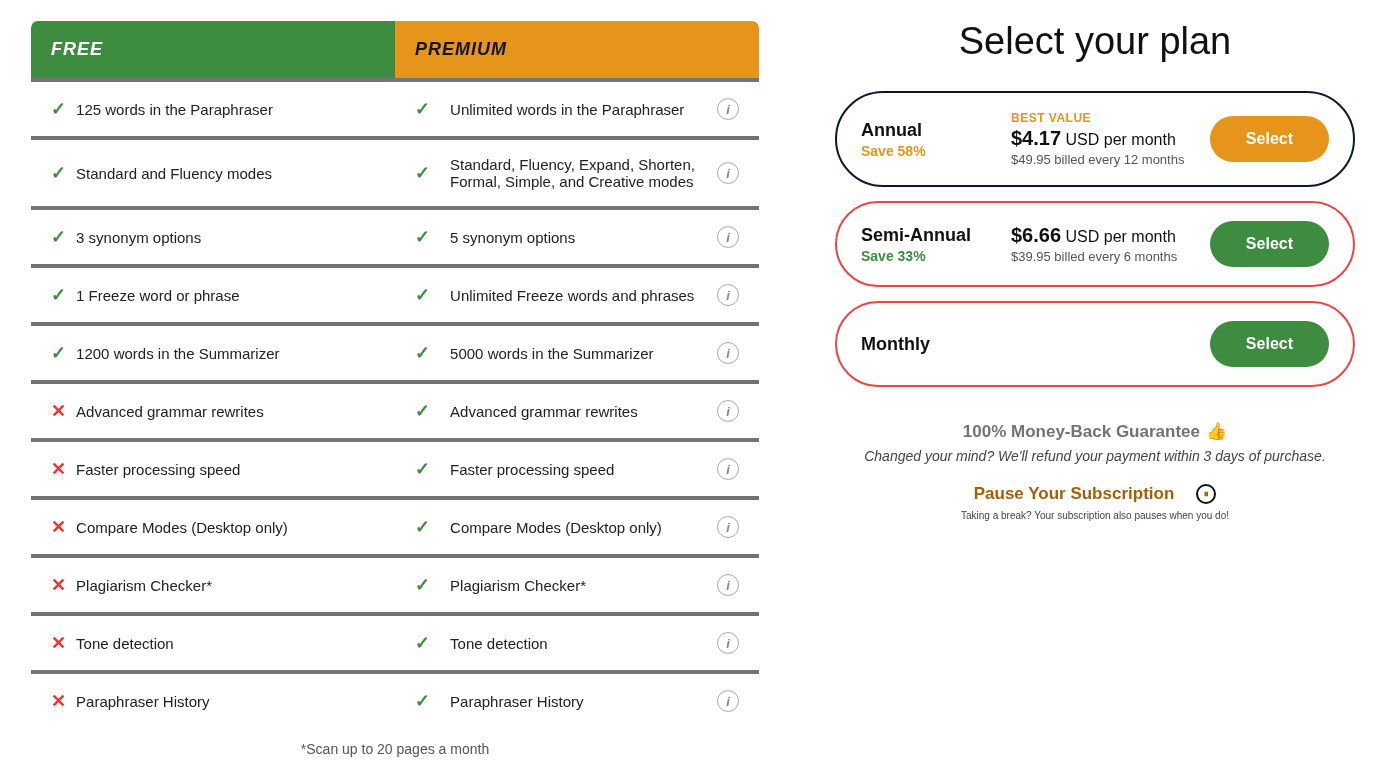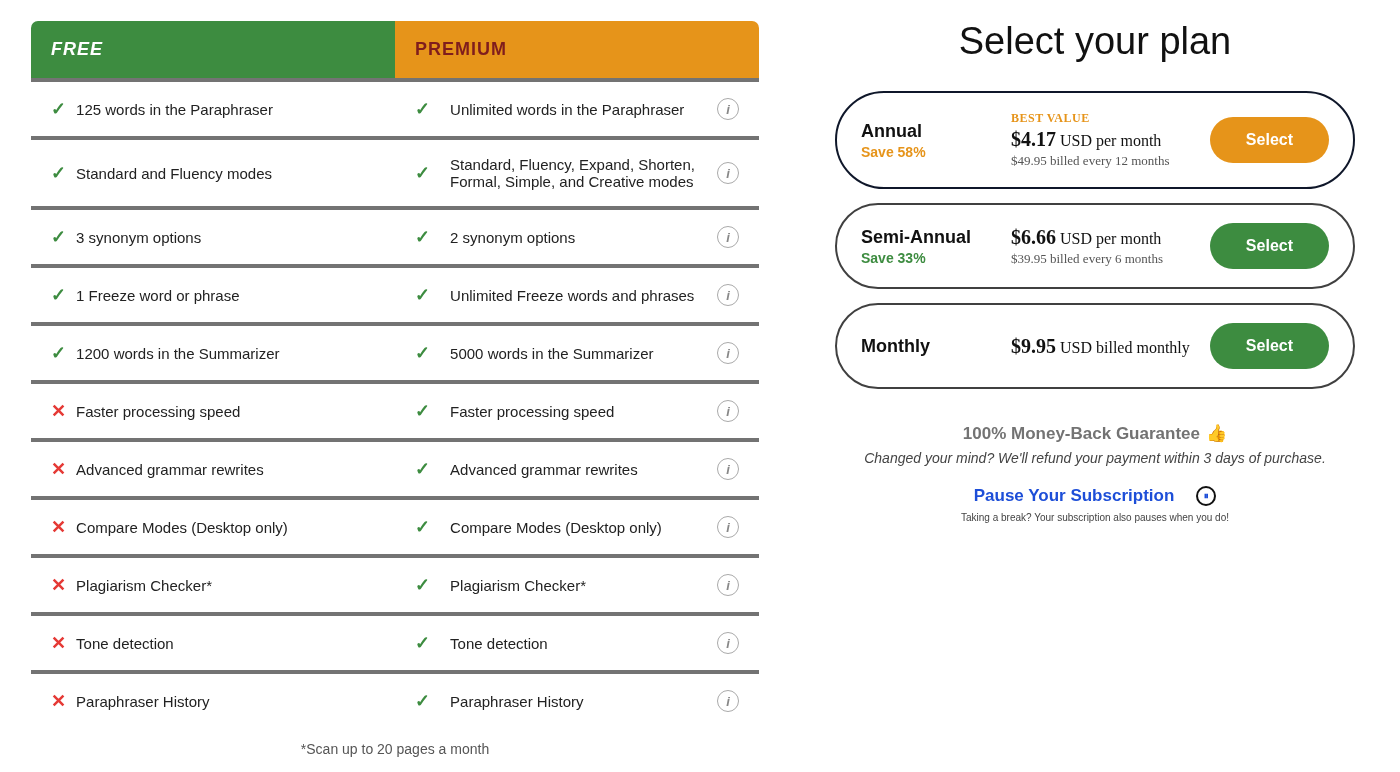--- a/index.html
+++ b/index.html
@@ -37,22 +37,23 @@
 
     .th-free {
       background: #3d8c40;
       color: #fff;
       width: 50%;
       font-style: italic;
     }
 
     .th-premium {
       background: #e6941a;
-      color: #7f1d1d;
+      color: #0f172a;
       width: 50%;
+      font-style: italic;
     }
 
     .comparison-table tbody tr {
       border-top: 4px solid #737373;
     }
 
     .comparison-table tbody tr td {
       padding: 16px 20px;
       font-size: 15px;
       color: #222;
@@ -126,21 +127,21 @@
       font-size: 38px;
       font-weight: 400;
       color: #111;
       margin-bottom: 28px;
       text-align: center;
     }
 
     .plan-card {
       width: 100%;
       max-width: 520px;
-      border: 2px solid #404040;
+      border: 2px solid #ef4444;
       border-radius: 50px;
       padding: 18px 24px;
       display: flex;
       align-items: center;
       justify-content: space-between;
       margin-bottom: 14px;
       cursor: pointer;
     }
 
     .plan-card.annual {
@@ -162,21 +163,20 @@
       font-weight: 600;
       margin-top: 2px;
     }
 
     .save-orange { color: #e6941a; }
     .save-green  { color: #3d8c40; }
 
     .plan-price-block {
       flex: 1;
       padding: 0 20px;
-      font-family: Liberation Serif, serif;
     }
 
     .plan-best-value {
       font-size: 12px;
       font-weight: 700;
       color: #e6941a;
       text-transform: uppercase;
       letter-spacing: 0.5px;
       margin-bottom: 2px;
     }
@@ -240,21 +240,21 @@
     .guarantee-text {
       font-size: 14px;
       color: #444;
       margin-bottom: 20px;
       font-style: italic;
     }
 
     .pause-title {
       font-size: 17px;
       font-weight: 700;
-      color: #1d4ed8;
+      color: #a16207;
       margin-bottom: 6px;
       display: flex;
       align-items: flex-start;
       justify-content: center;
       gap: 22px;
     }
 
     .pause-text {
       font-size: 10px;
       color: #444;
@@ -307,21 +307,21 @@
               <span class="info-icon">i</span>
             </div>
           </td>
         </tr>
         <tr>
           <td class="cell-free"><span class="check-green">✓</span><span>3 synonym options</span></td>
           <td style="background: rgb(255, 255, 255);">
             <div class="cell-premium">
               <div class="cell-premium-inner">
                 <span class="check-green">✓</span>
-                <span>2 synonym options</span>
+                <span>5 synonym options</span>
               </div>
               <span class="info-icon">i</span>
             </div>
           </td>
         </tr>
         <tr>
           <td class="cell-free"><span class="check-green">✓</span><span>1 Freeze word or phrase</span></td>
           <td style="background: rgb(255, 255, 255);">
             <div class="cell-premium">
               <div class="cell-premium-inner">
@@ -338,38 +338,38 @@
             <div class="cell-premium">
               <div class="cell-premium-inner">
                 <span class="check-green">✓</span>
                 <span>5000 words in the Summarizer</span>
               </div>
               <span class="info-icon">i</span>
             </div>
           </td>
         </tr>
         <tr>
+          <td class="cell-free"><span class="cross-red">✕</span><span>Advanced grammar rewrites</span></td>
+          <td style="background: rgb(255, 255, 255);">
+            <div class="cell-premium">
+              <div class="cell-premium-inner">
+                <span class="check-green">✓</span>
+                <span>Advanced grammar rewrites</span>
+              </div>
+              <span class="info-icon">i</span>
+            </div>
+          </td>
+        </tr>
+        <tr>
           <td class="cell-free"><span class="cross-red">✕</span><span>Faster processing speed</span></td>
           <td style="background: rgb(255, 255, 255);">
             <div class="cell-premium">
               <div class="cell-premium-inner">
                 <span class="check-green">✓</span>
                 <span>Faster processing speed</span>
-              </div>
-              <span class="info-icon">i</span>
-            </div>
-          </td>
-        </tr>
-        <tr>
-          <td class="cell-free"><span class="cross-red">✕</span><span>Advanced grammar rewrites</span></td>
-          <td style="background: rgb(255, 255, 255);">
-            <div class="cell-premium">
-              <div class="cell-premium-inner">
-                <span class="check-green">✓</span>
-                <span>Advanced grammar rewrites</span>
               </div>
               <span class="info-icon">i</span>
             </div>
           </td>
         </tr>
         <tr>
           <td class="cell-free"><span class="cross-red">✕</span><span>Compare Modes (Desktop only)</span></td>
           <td style="background: rgb(255, 255, 255);">
             <div class="cell-premium">
               <div class="cell-premium-inner">
@@ -452,26 +452,20 @@
       </div>
       <div class="plan-price-sub">$39.95 billed every 6 months</div>
     </div>
     <button class="select-btn-green">Select</button>
   </div>
 
   <div class="plan-card">
     <div class="plan-name-block">
       <div class="plan-name">Monthly</div>
     </div>
-    <div class="plan-price-block">
-      <div class="plan-price-main">
-        <strong>$9.95</strong>
-        <span>USD billed monthly</span>
-      </div>
-    </div>
     <button class="select-btn-green">Select</button>
   </div>
 
   <div class="guarantee-section">
     <div class="guarantee-title">
       <span>100% Money-Back Guarantee</span>
       <span>👍</span>
     </div>
     <p class="guarantee-text">Changed your mind? We'll refund your payment within 3 days of purchase.</p>
 

